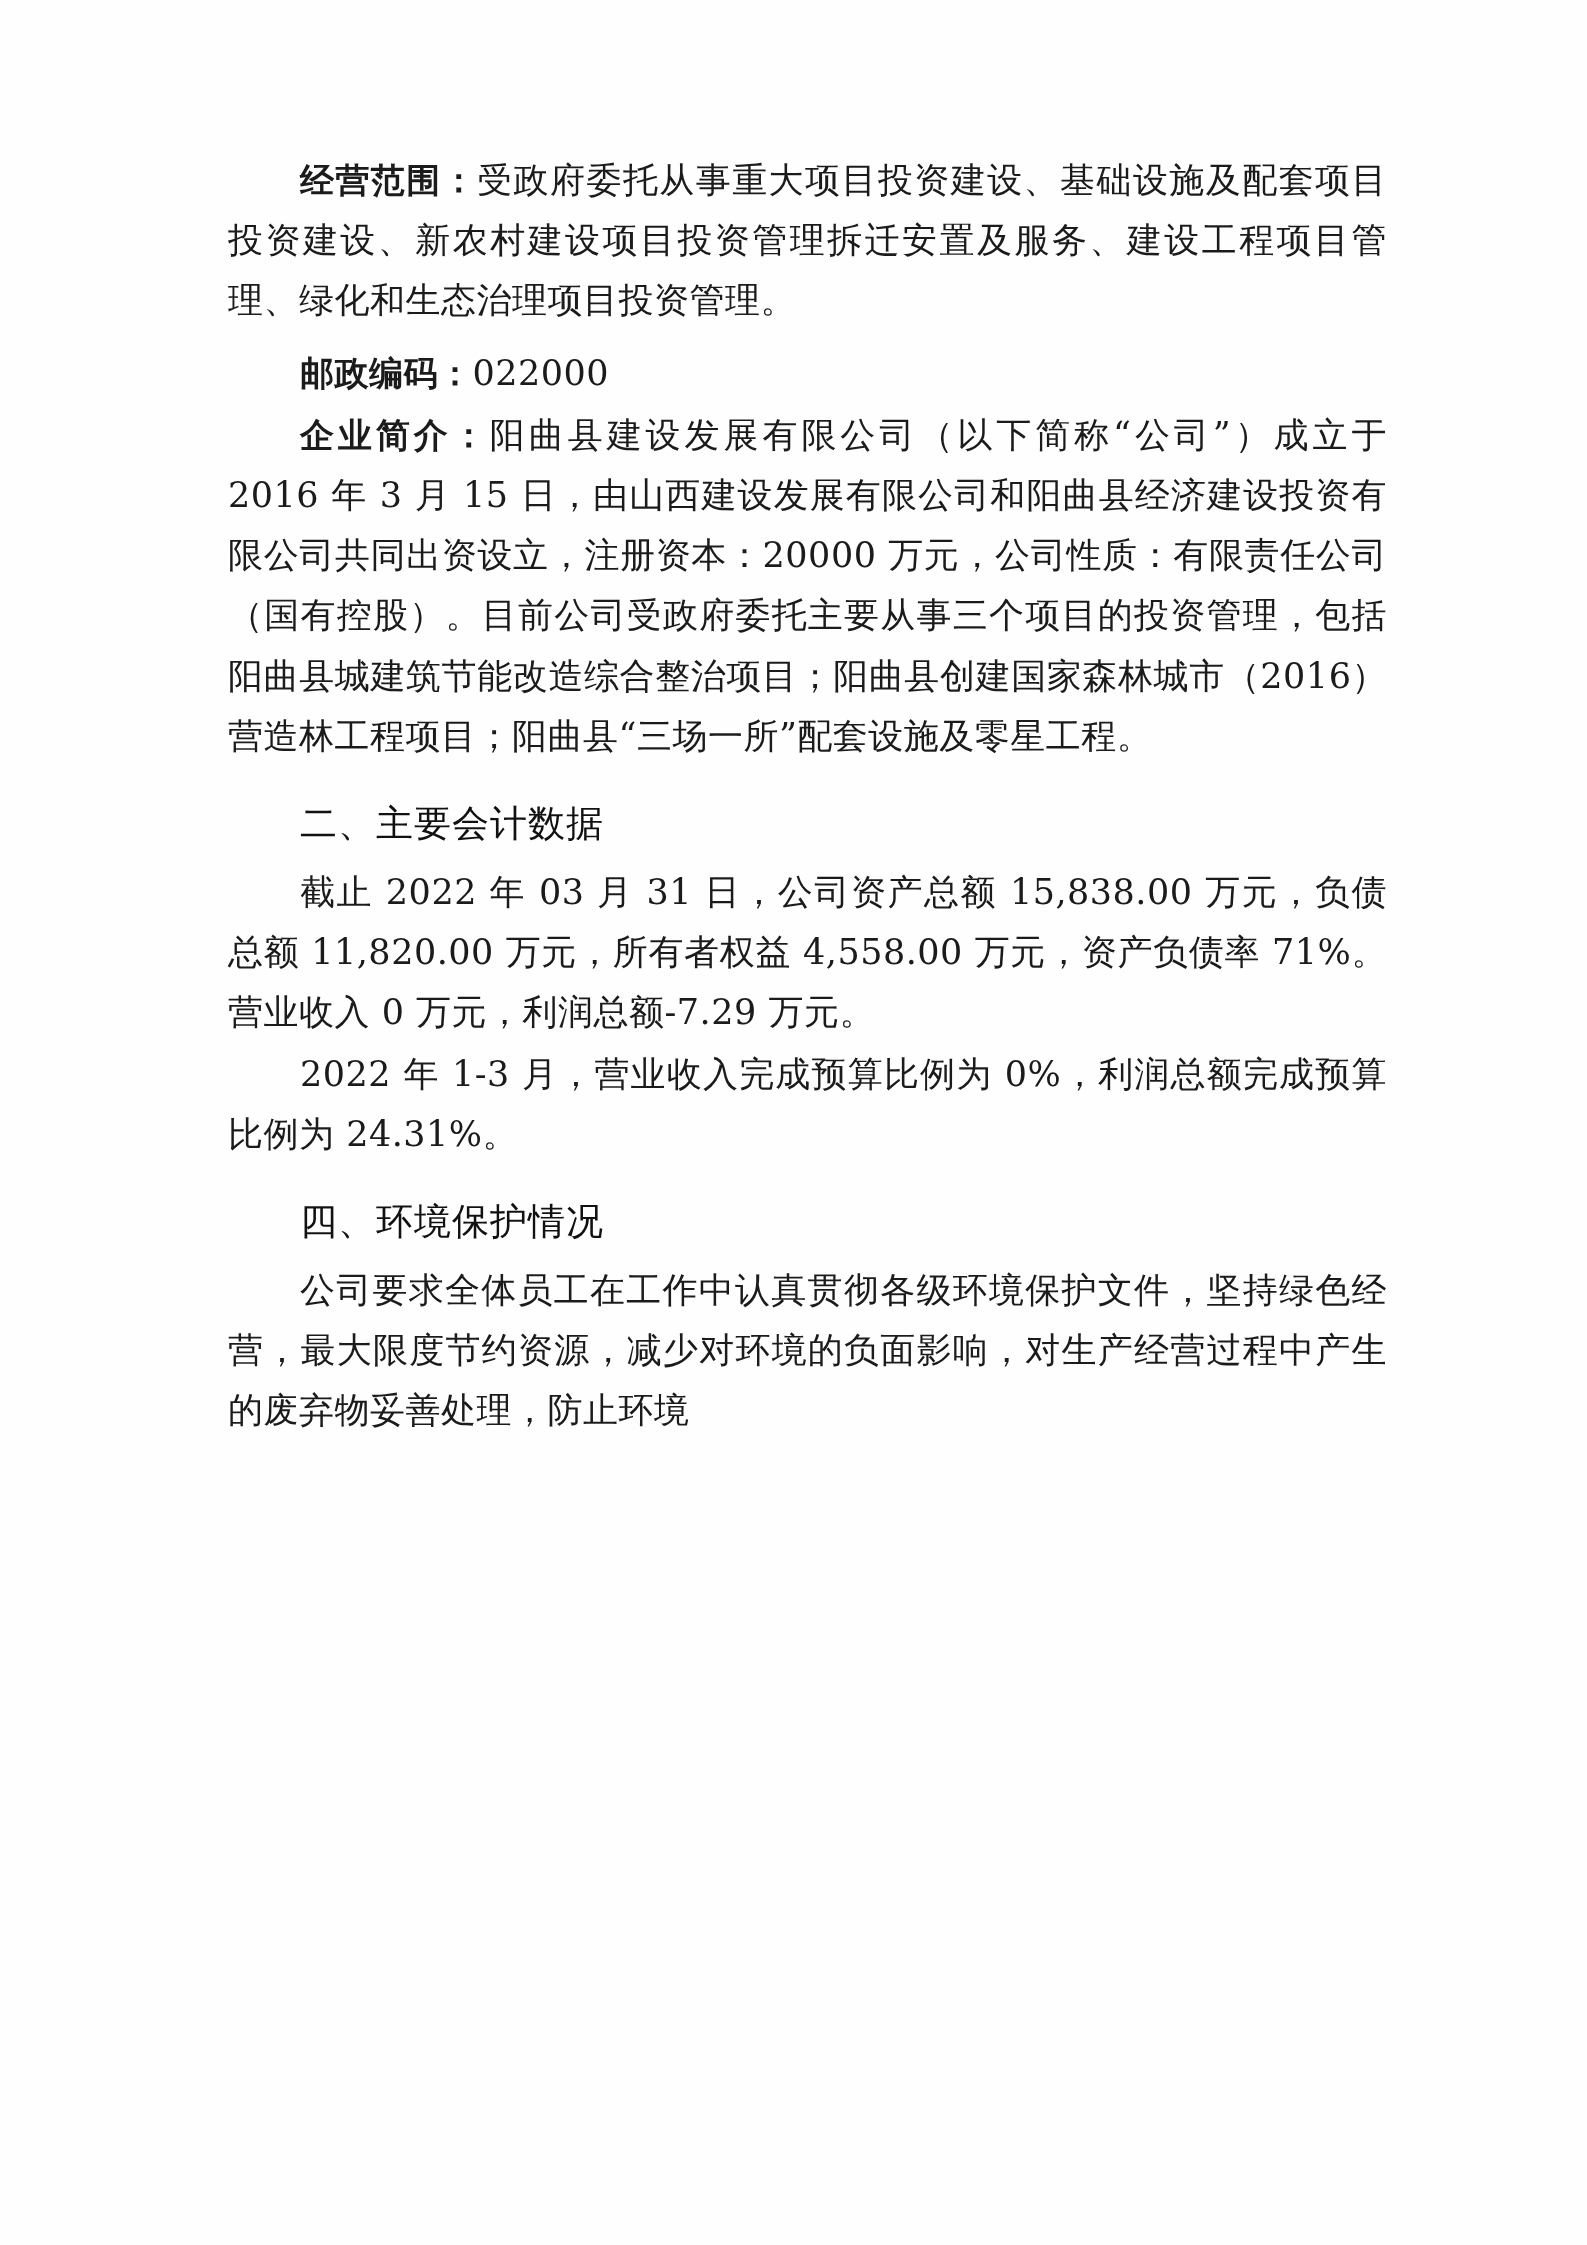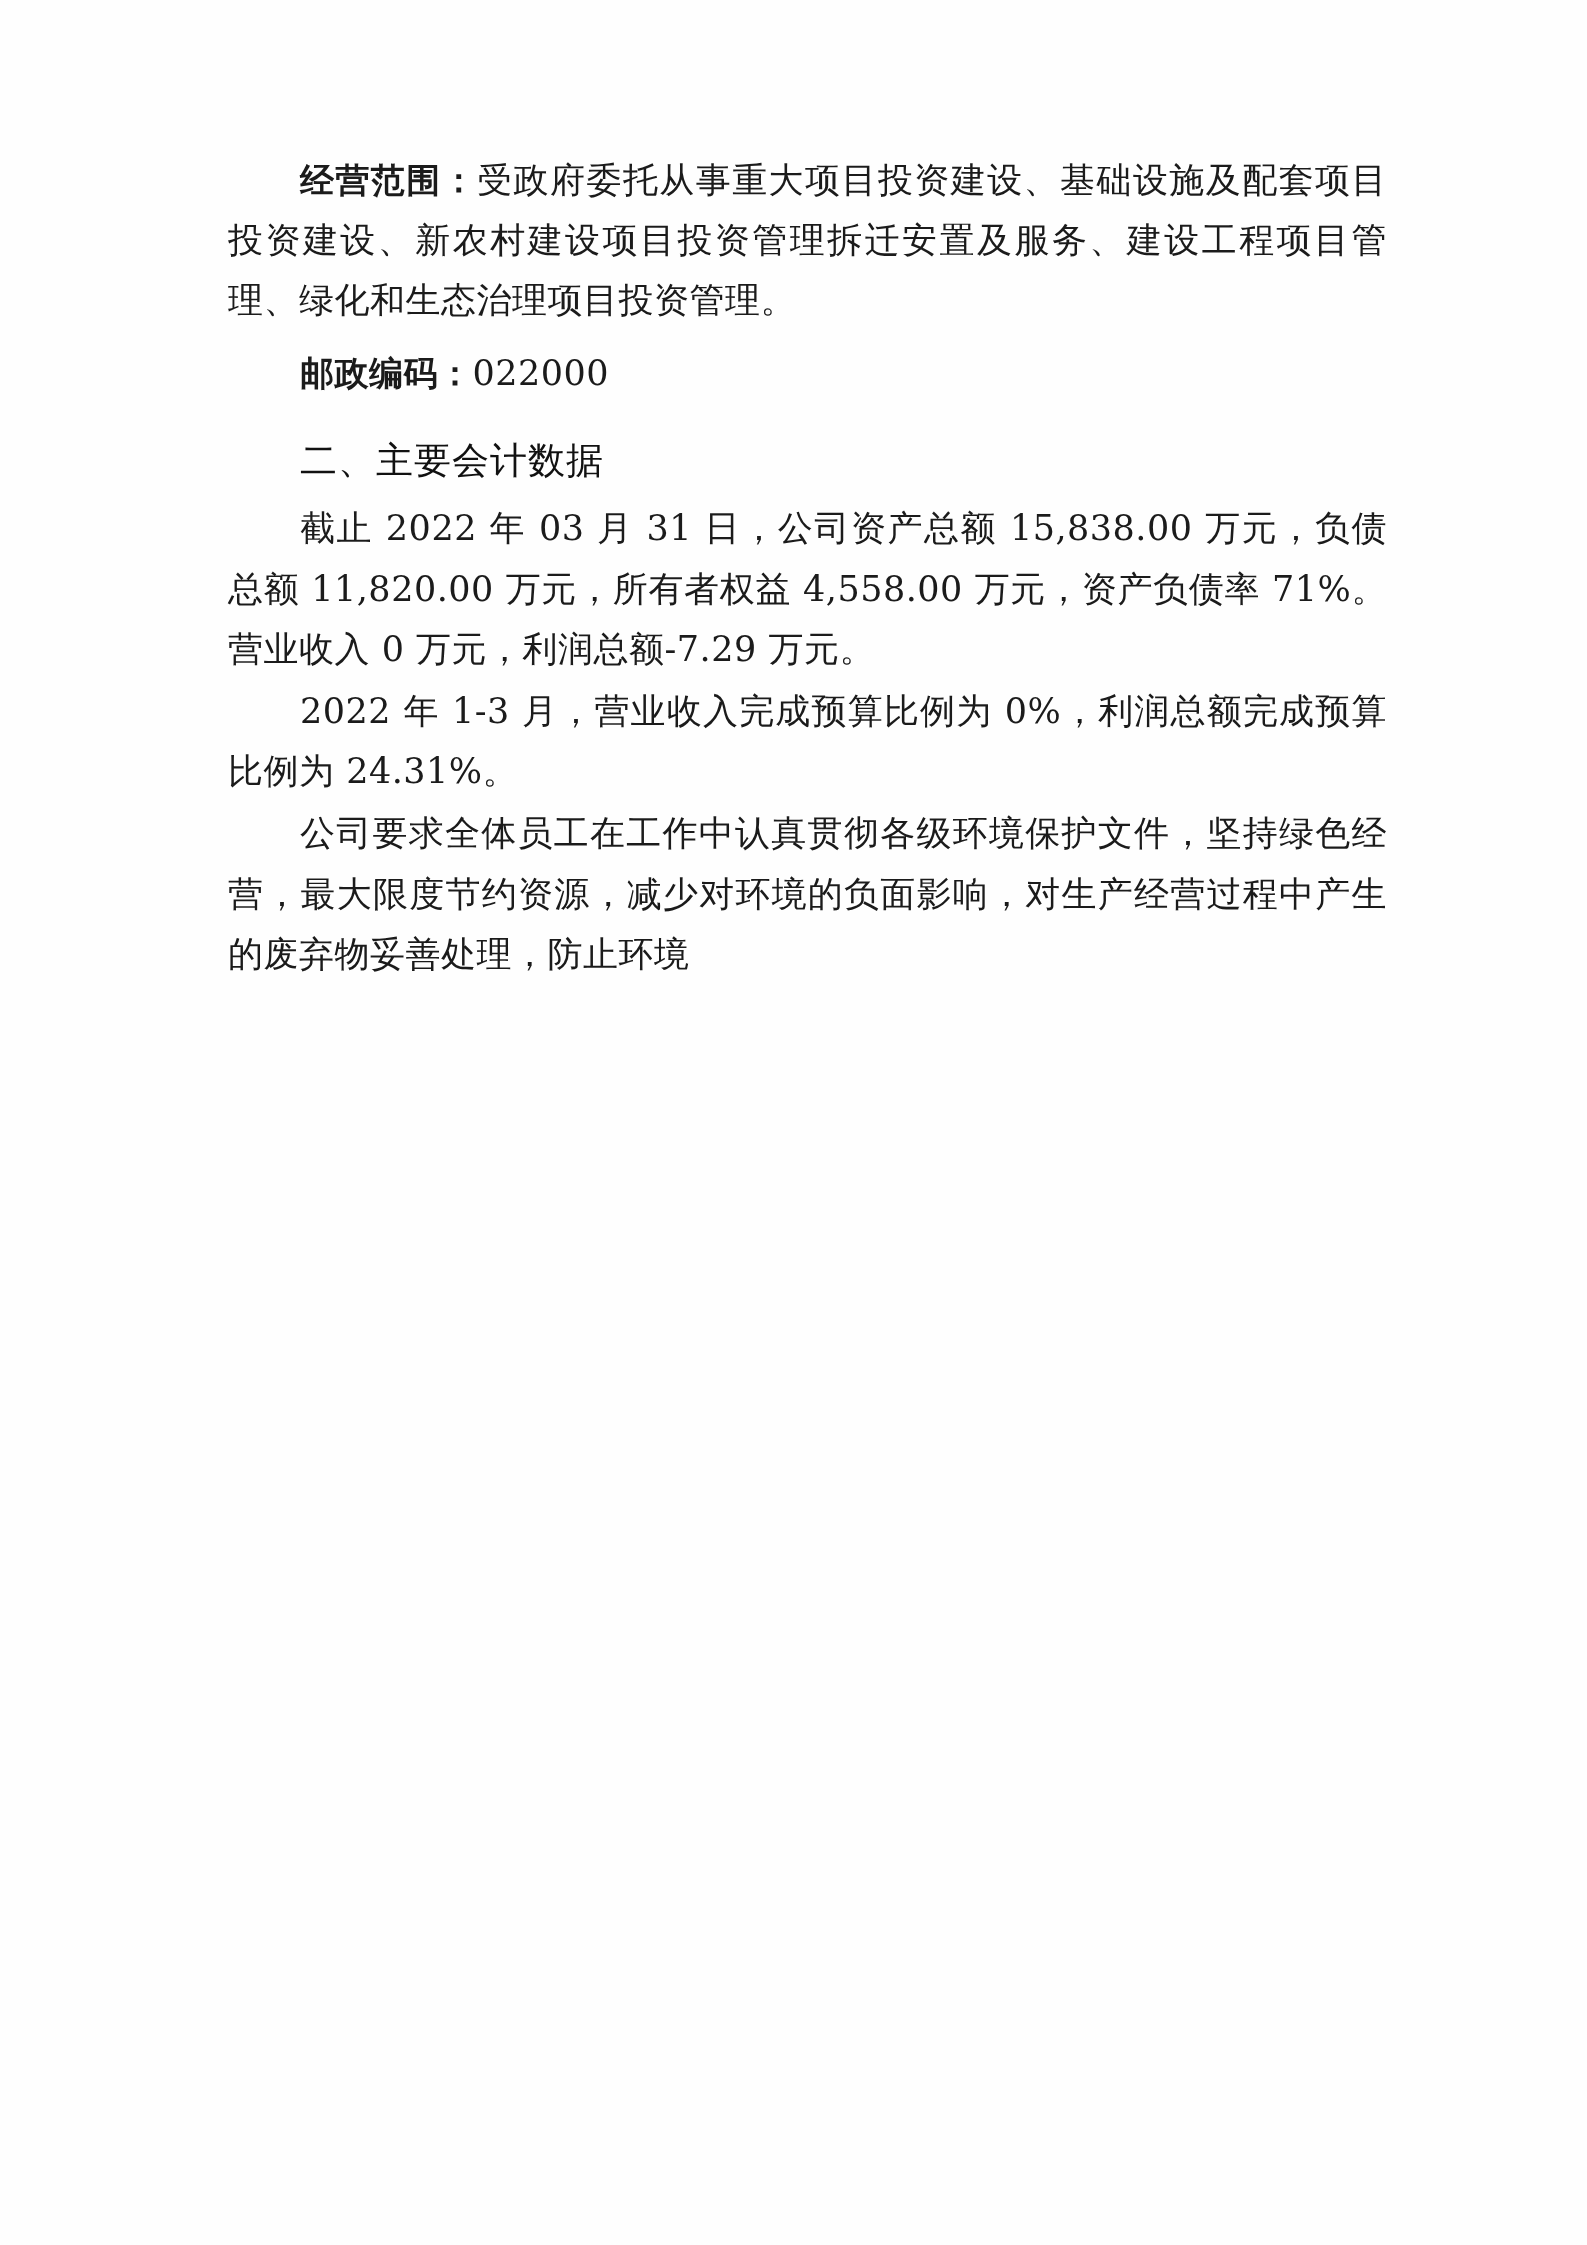--- a/index.html
+++ b/index.html
@@ -58,23 +58,25 @@
 
   <div class="body-text">
 
     <p class="para"><span class="label">经营范围：</span><span>受政府委托从事重大项目投资建设、基础设施及配套项目投资建设、新农村建设项目投资管理拆迁安置及服务、建设工程项目管理、绿化和生态治理项目投资管理。</span></p>
 
     <div class="spacer-sm"></div>
 
 
     <p class="para"><span class="label">邮政编码：</span><span>022000</span></p>
 
+    <p class="para"><span class="label">企业简介：</span><span>阳曲县建设发展有限公司（以下简称“公司”）成立于 2016 年 3 月 15 日，由山西建设发展有限公司和阳曲县经济建设投资有限公司共同出资设立，注册资本：20000 万元，公司性质：有限责任公司（国有控股）。目前公司受政府委托主要从事三个项目的投资管理，包括阳曲县城建筑节能改造综合整治项目；阳曲县创建国家森林城市（2016）营造林工程项目；阳曲县“三场一所”配套设施及零星工程。</span></p>
 
     <h2 class="heading">二、主要会计数据</h2>
     <p class="para">截止 2022 年 03 月 31 日，公司资产总额 15,838.00 万元，负债总额 11,820.00 万元，所有者权益 4,558.00 万元，资产负债率 71%。营业收入 0 万元，利润总额-7.29 万元。</p>
 
     <p class="para">2022 年 1-3 月，营业收入完成预算比例为 0%，利润总额完成预算比例为 24.31%。</p>
 
+    <h2 class="heading">四、环境保护情况</h2>
     <p class="para">公司要求全体员工在工作中认真贯彻各级环境保护文件，坚持绿色经营，最大限度节约资源，减少对环境的负面影响，对生产经营过程中产生的废弃物妥善处理，防止环境</p>
 
   </div>
 
 </div>
 
 </body></html>

